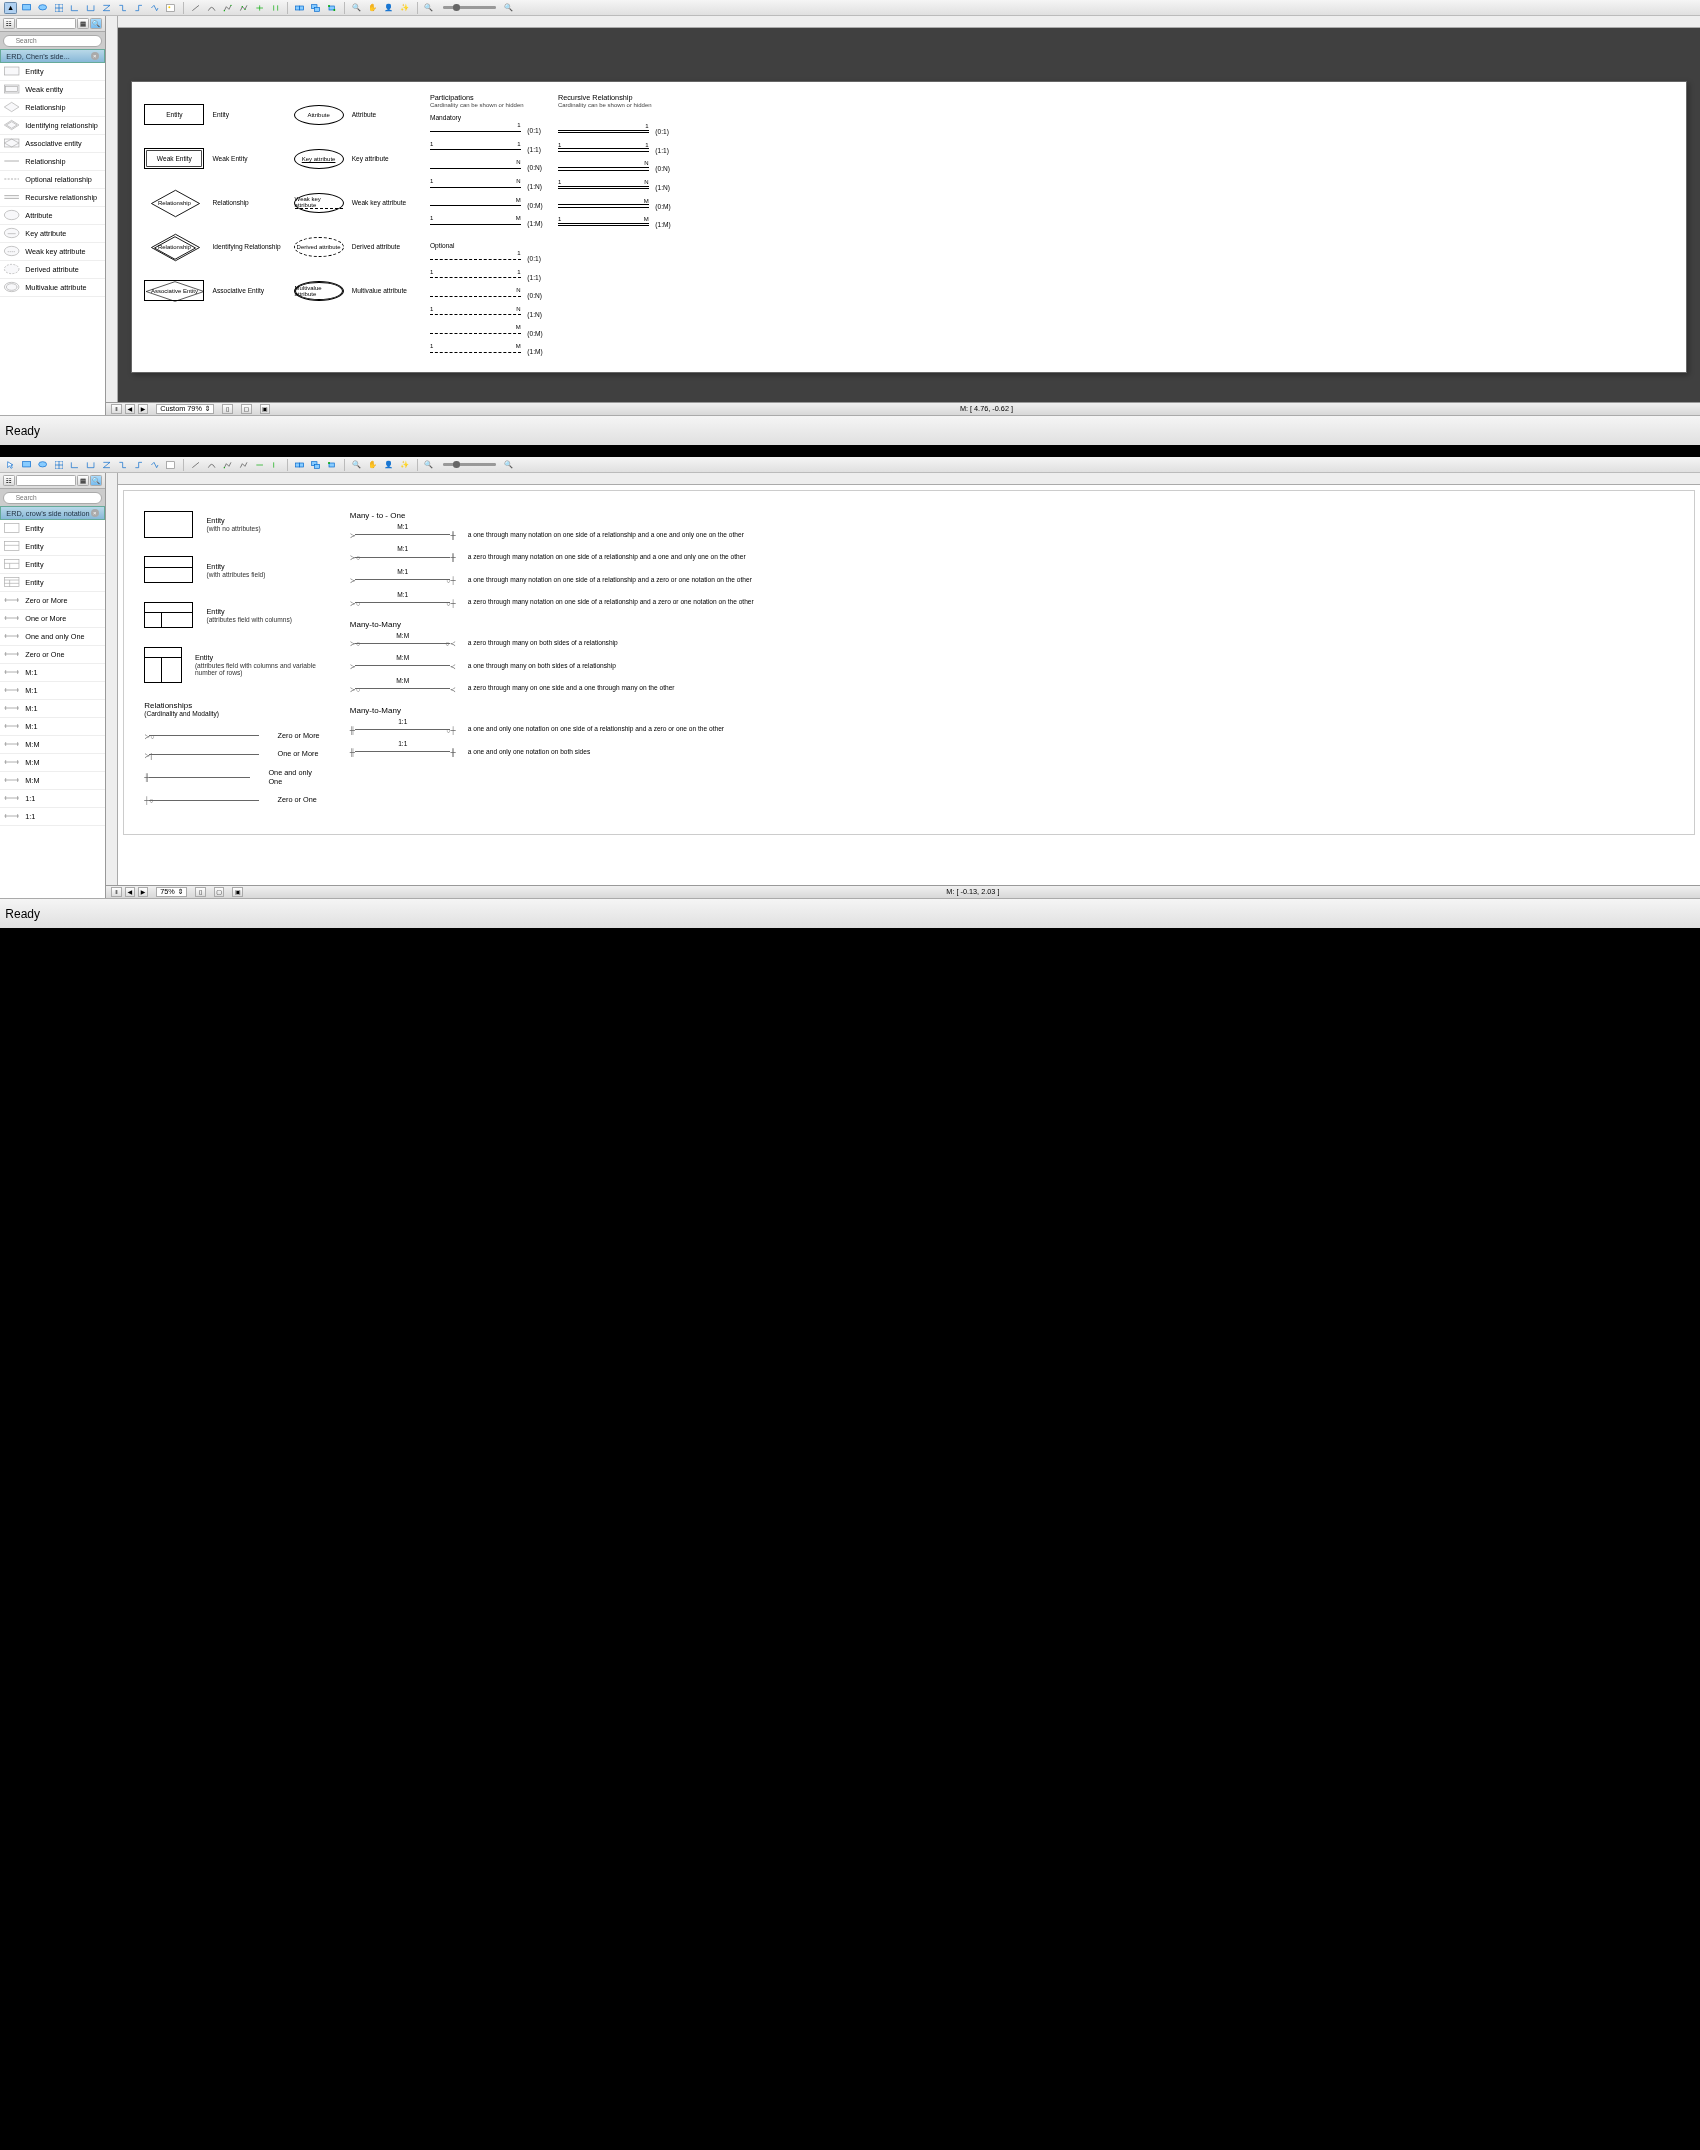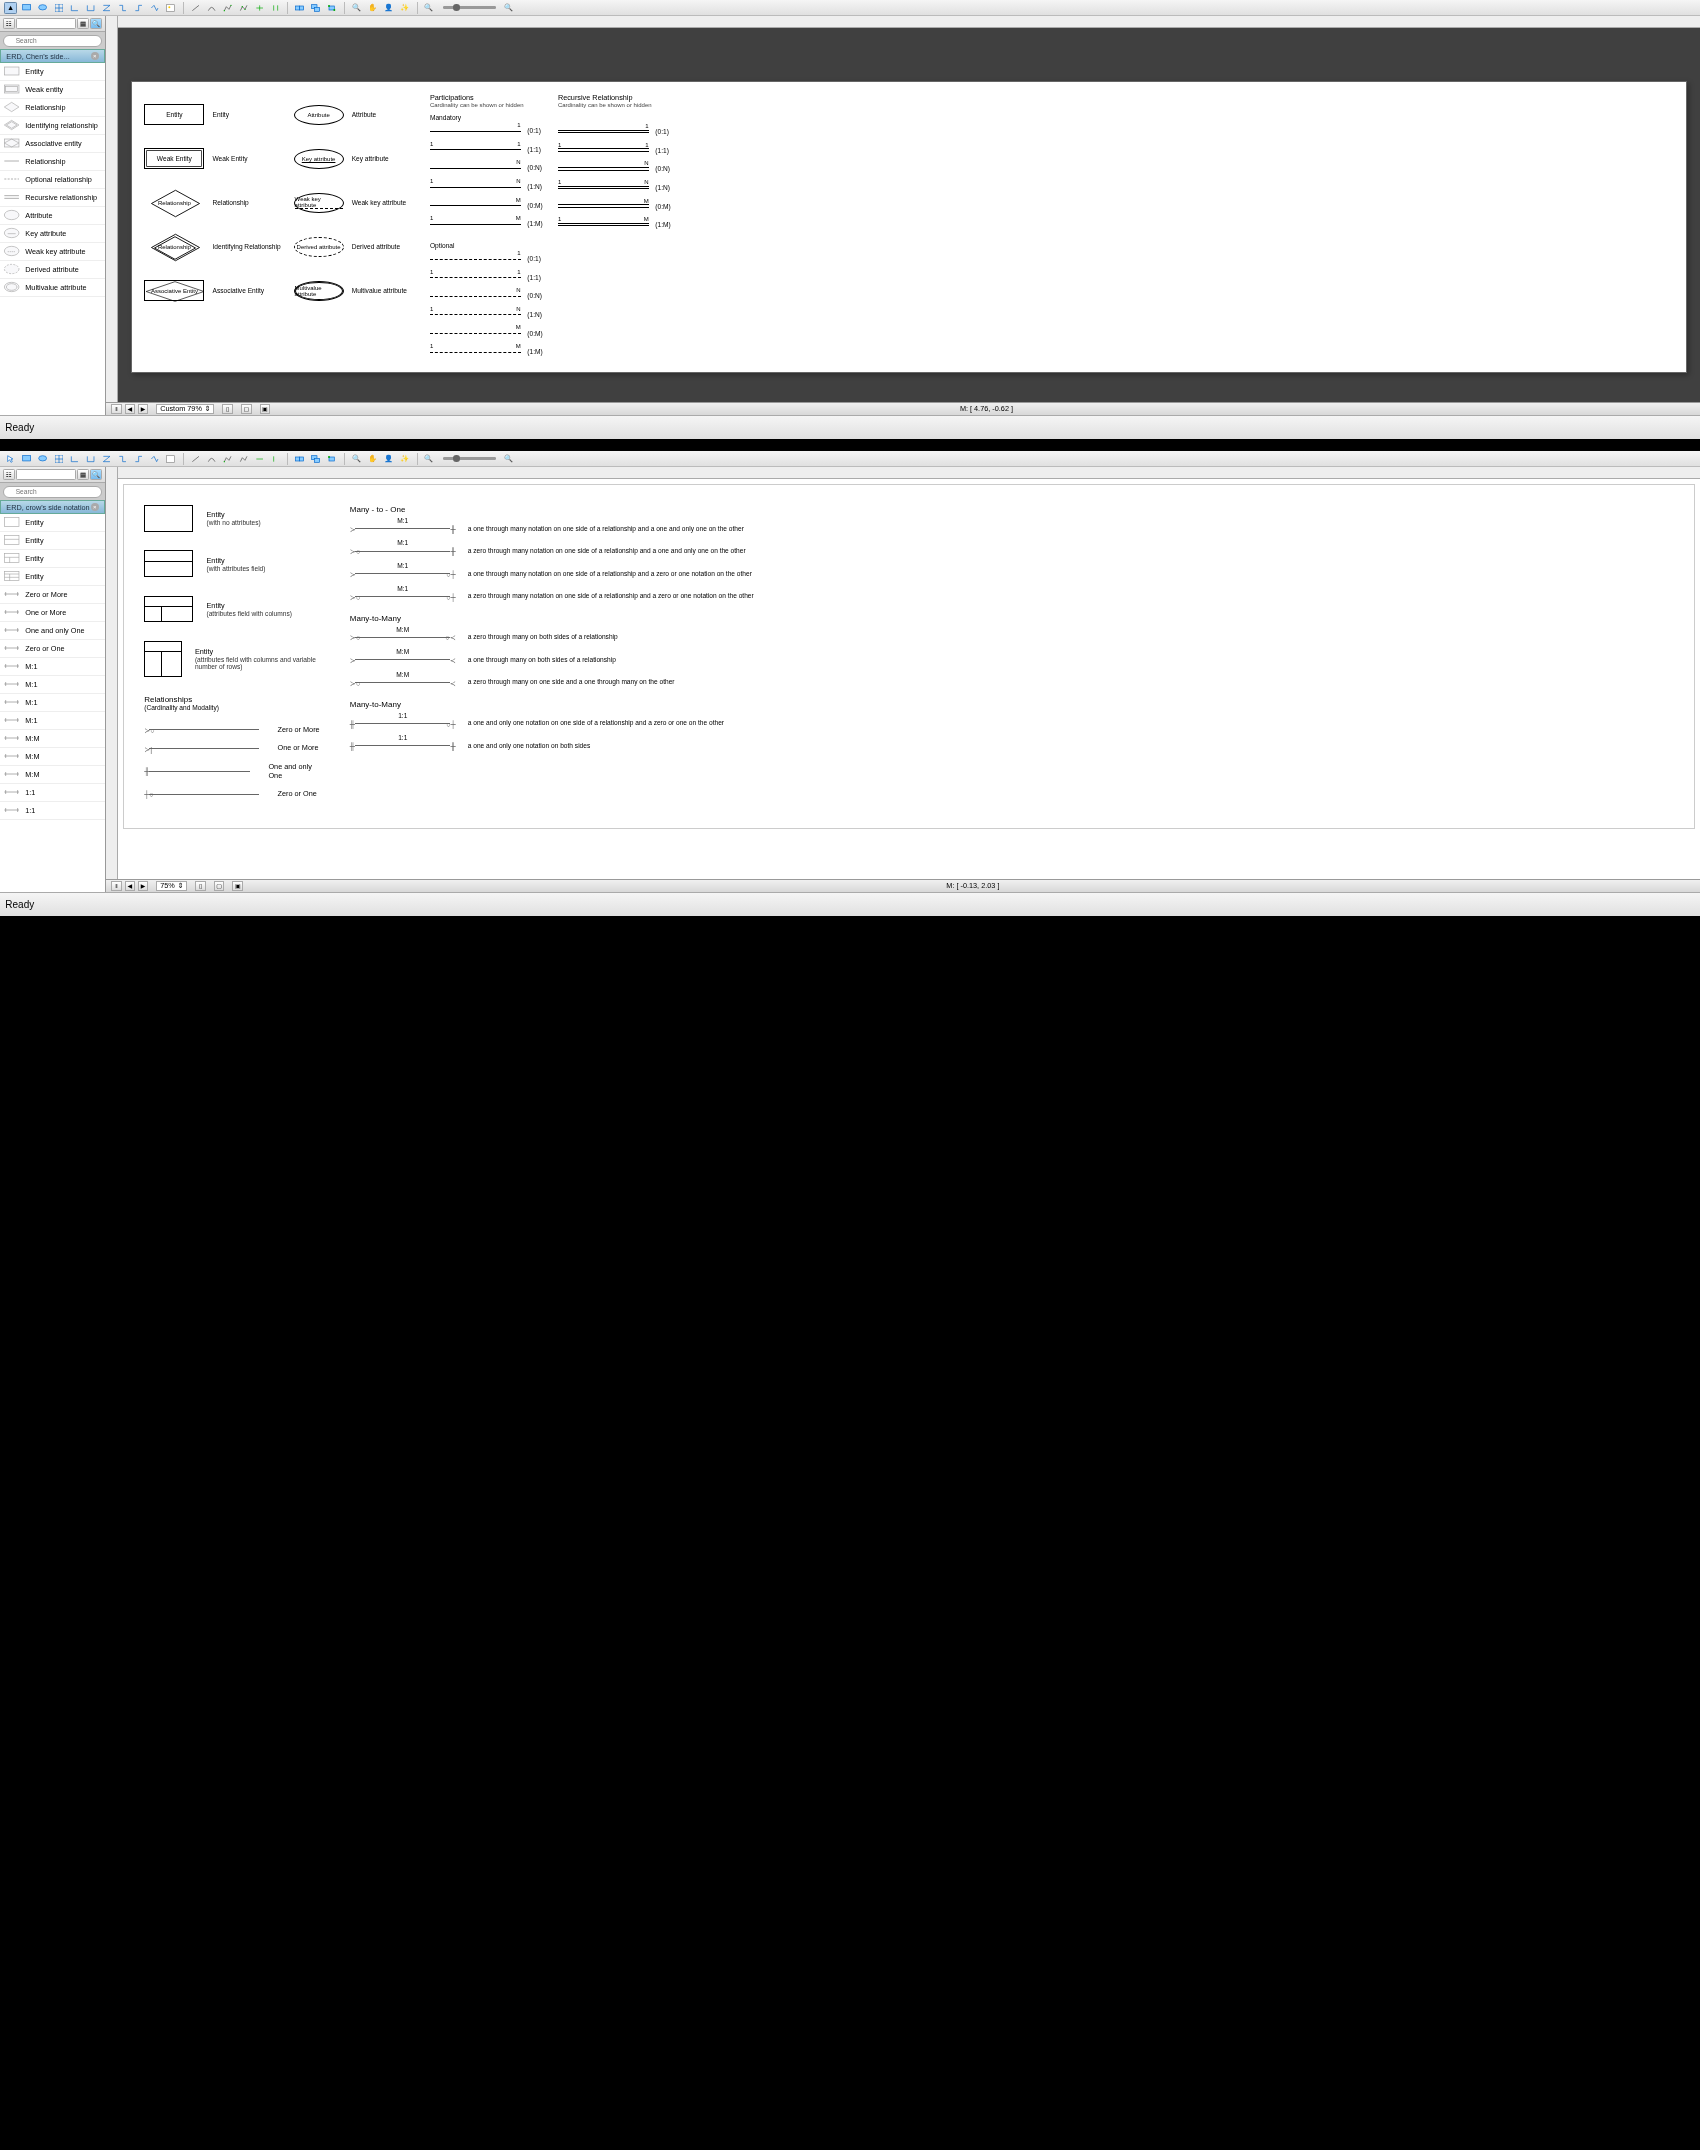--- a/index.html
+++ b/index.html
@@ -27,21 +27,21 @@
 .canvas-wrap{flex:1;display:flex;flex-direction:column;background:#9ab0b0}
 .rulerv{width:12px;background:#eee;border-right:0.7px solid #aaa}
 .rulerh{height:12px;background:#eee;border-bottom:0.7px solid #aaa}
 .canvas{flex:1;background:#404040;overflow:auto;padding:13.3px 13.3px 20px 13.3px;position:relative}
 .page{background:#fff;border:0.7px solid #666;box-shadow:2px 2px 5.3px rgba(0,0,0,0.3);padding:10.6px;font-size:6.6px}
 .statusbar{height:13.3px;background:linear-gradient(#f0f0f0,#d8d8d8);display:flex;align-items:center;padding:0 5.3px;border-top:0.7px solid #999;gap:8px;font-size:7.3px}
 .statusbar .nav{display:flex;align-items:center;gap:2.7px}
 .statusbar .nbtn{width:10.6px;height:9.3px;background:linear-gradient(#fff,#ddd);border:0.7px solid #aaa;font-size:6px;display:flex;align-items:center;justify-content:center}
 .statusbar .zbox{display:flex;align-items:center;border:0.7px solid #aaa;background:#fff;height:10.6px;padding:0 2.7px}
 .statusbar .center{flex:1;text-align:center}
-.ready{height:24px;background:linear-gradient(#f5f5f5,#e0e0e0);padding:0 5.3px;display:flex;align-items:center;border-top:0.7px solid #aaa;font-size:10px}
+.ready{height:30px;background:linear-gradient(#f5f5f5,#e0e0e0);padding:0 5.3px;display:flex;align-items:center;border-top:0.7px solid #aaa;font-size:12px}
 .erect{border:0.7px solid #000;height:21px;display:flex;align-items:center;justify-content:center;width:60px;font-size:6.6px}
 .erect.dbl{box-shadow:inset 0 0 0 1.3px #fff,inset 0 0 0 2px #000}
 .eoval{border:0.7px solid #000;border-radius:50%;width:50px;height:20px;display:flex;align-items:center;justify-content:center;font-size:6px}
 .eoval.dbl::after{content:'';position:absolute;border:0.7px solid #000;border-radius:50%;width:46px;height:16px}
 .eoval{position:relative}
 .eoval.dash{border-style:dashed}
 .ediamond{width:60px;height:21px;position:relative;display:flex;align-items:center;justify-content:center;font-size:6px}
 .ediamond::before{content:'';position:absolute;inset:0;border:0.7px solid #000;transform:scaleY(0.55) rotate(45deg);width:33px;height:33px;left:13.3px;top:-6px}
 .ediamond.dbl::after{content:'';position:absolute;border:0.7px solid #000;transform:scaleY(0.55) rotate(45deg);width:28px;height:28px;left:16px;top:-3.3px}
 .ediamond span{position:relative;z-index:1}

